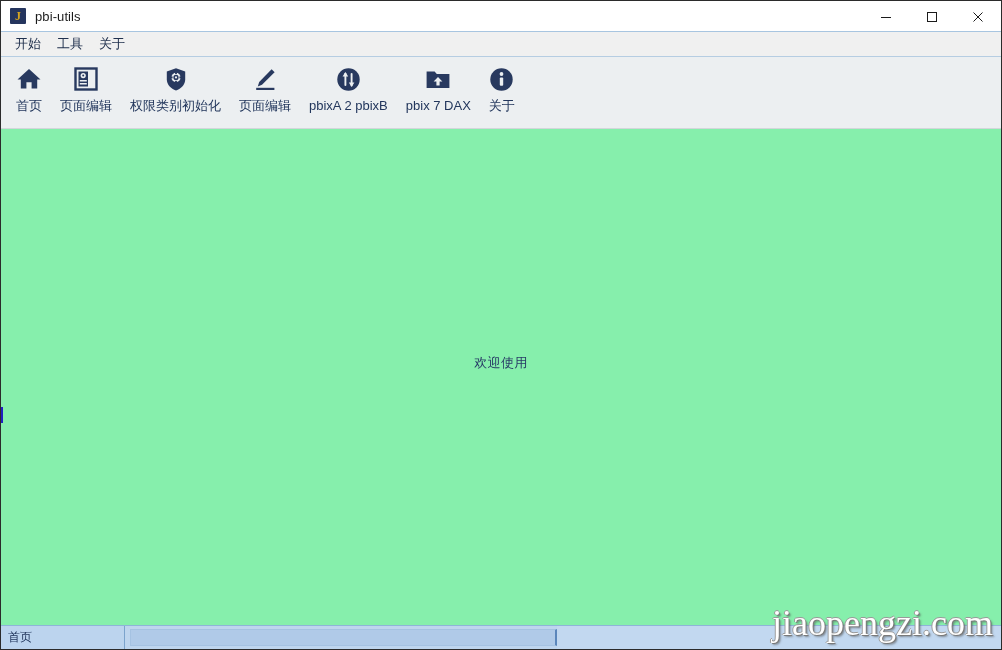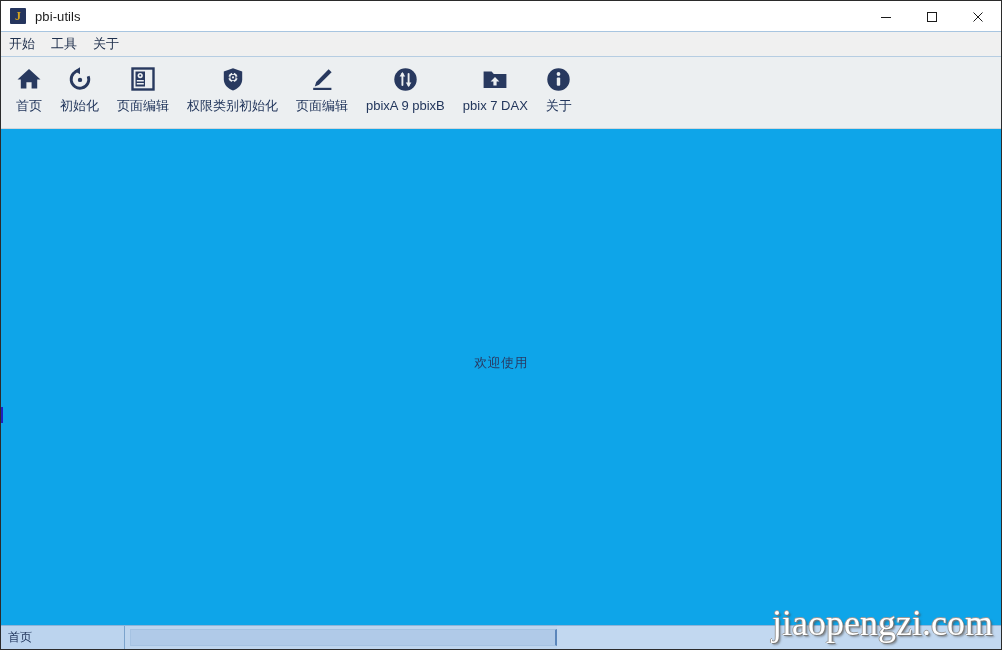--- a/index.html
+++ b/index.html
@@ -82,21 +82,21 @@
   }
   .win-btn svg { display: block; }
 
   
   #menu-bar {
     height: 25px;
     min-height: 25px;
     background: #f0f0f0;
     display: flex;
     align-items: center;
-    padding-left: 0;
+    padding-left: 6px;
     border-bottom: 1px solid #b6cde2;
   }
   .menu-item {
     font-size: 13px;
     color: #20304d;
     padding: 2px 8px;
     cursor: default;
     white-space: nowrap;
   }
 
@@ -133,21 +133,21 @@
   .tool-label {
     font-size: 13px;
     color: #22365c;
     white-space: nowrap;
     line-height: 15px;
   }
 
   
   #content-area {
     flex: 1 1 auto;
-    background: #0ea5e9;
+    background: #86efac;
     position: relative;
     display: flex;
     align-items: center;
     justify-content: center;
     overflow: hidden;
   }
   #welcome-text {
     font-size: 13px;
     color: #283c66;
     margin-top: -28px;
@@ -261,30 +261,20 @@
 
     <button class="tool-btn">
       <span class="tool-icon">
         <svg width="26" height="24" viewBox="0 0 26 24">
           <path d="M13 2 L24.5 12.6 L21.2 12.6 L21.2 21.5 L15.6 21.5 L15.6 15.2 L10.4 15.2 L10.4 21.5 L4.8 21.5 L4.8 12.6 L1.5 12.6 Z" fill="#28395f"></path>
         </svg>
       </span>
       <span class="tool-label">首页</span>
     </button>
 
-    <button class="tool-btn">
-      <span class="tool-icon">
-        <svg width="26" height="25" viewBox="0 0 26 25">
-          <path d="M13 3.6 A8.8 8.8 0 1 0 21.2 9.3" fill="none" stroke="#28395f" stroke-width="2.9" stroke-linecap="butt"></path>
-          <polygon points="13,0.3 13,7.2 7.4,3.7" fill="#28395f"></polygon>
-          <circle cx="13" cy="12.9" r="2.2" fill="#28395f"></circle>
-        </svg>
-      </span>
-      <span class="tool-label">初始化</span>
-    </button>
 
     <button class="tool-btn">
       <span class="tool-icon">
         <svg width="24" height="25" viewBox="0 0 24 25">
           <rect x="1.5" y="1.5" width="21" height="21" fill="none" stroke="#28395f" stroke-width="2.4"></rect>
           <rect x="4.5" y="4.5" width="9.5" height="15" fill="#28395f"></rect>
           <circle cx="9.2" cy="8.6" r="2.6" fill="#eceff1"></circle>
           <circle cx="9.2" cy="8.6" r="1.0" fill="#28395f"></circle>
           <rect x="5.8" y="13.0" width="7" height="1.5" fill="#eceff1"></rect>
           <rect x="5.8" y="16.0" width="7" height="1.5" fill="#eceff1"></rect>
@@ -330,21 +320,21 @@
         <svg width="25" height="25" viewBox="0 0 25 25">
           <circle cx="12.5" cy="12.5" r="11.2" fill="#28395f"></circle>
           <g stroke="#eceff1" stroke-width="1.9" fill="none" stroke-linecap="round">
             <line x1="9.4" y1="6.6" x2="9.4" y2="18.0"></line>
             <line x1="15.6" y1="7.0" x2="15.6" y2="18.4"></line>
           </g>
           <polygon points="9.4,5.0 6.6,9.6 12.2,9.6" fill="#eceff1"></polygon>
           <polygon points="15.6,20.0 12.8,15.4 18.4,15.4" fill="#eceff1"></polygon>
         </svg>
       </span>
-      <span class="tool-label">pbixA 9 pbixB</span>
+      <span class="tool-label">pbixA 2 pbixB</span>
     </button>
 
     <button class="tool-btn">
       <span class="tool-icon">
         <svg width="26" height="23" viewBox="0 0 26 23">
           <path d="M1.6 3.4 L9.6 3.4 L11.8 6.0 L24.4 6.0 L24.4 20.0 L1.6 20.0 Z" fill="#28395f"></path>
           <polygon points="13,9.0 17.4,13.6 14.6,13.6 14.6,17.6 11.4,17.6 11.4,13.6 8.6,13.6" fill="#eceff1"></polygon>
         </svg>
       </span>
       <span class="tool-label">pbix 7 DAX</span>

